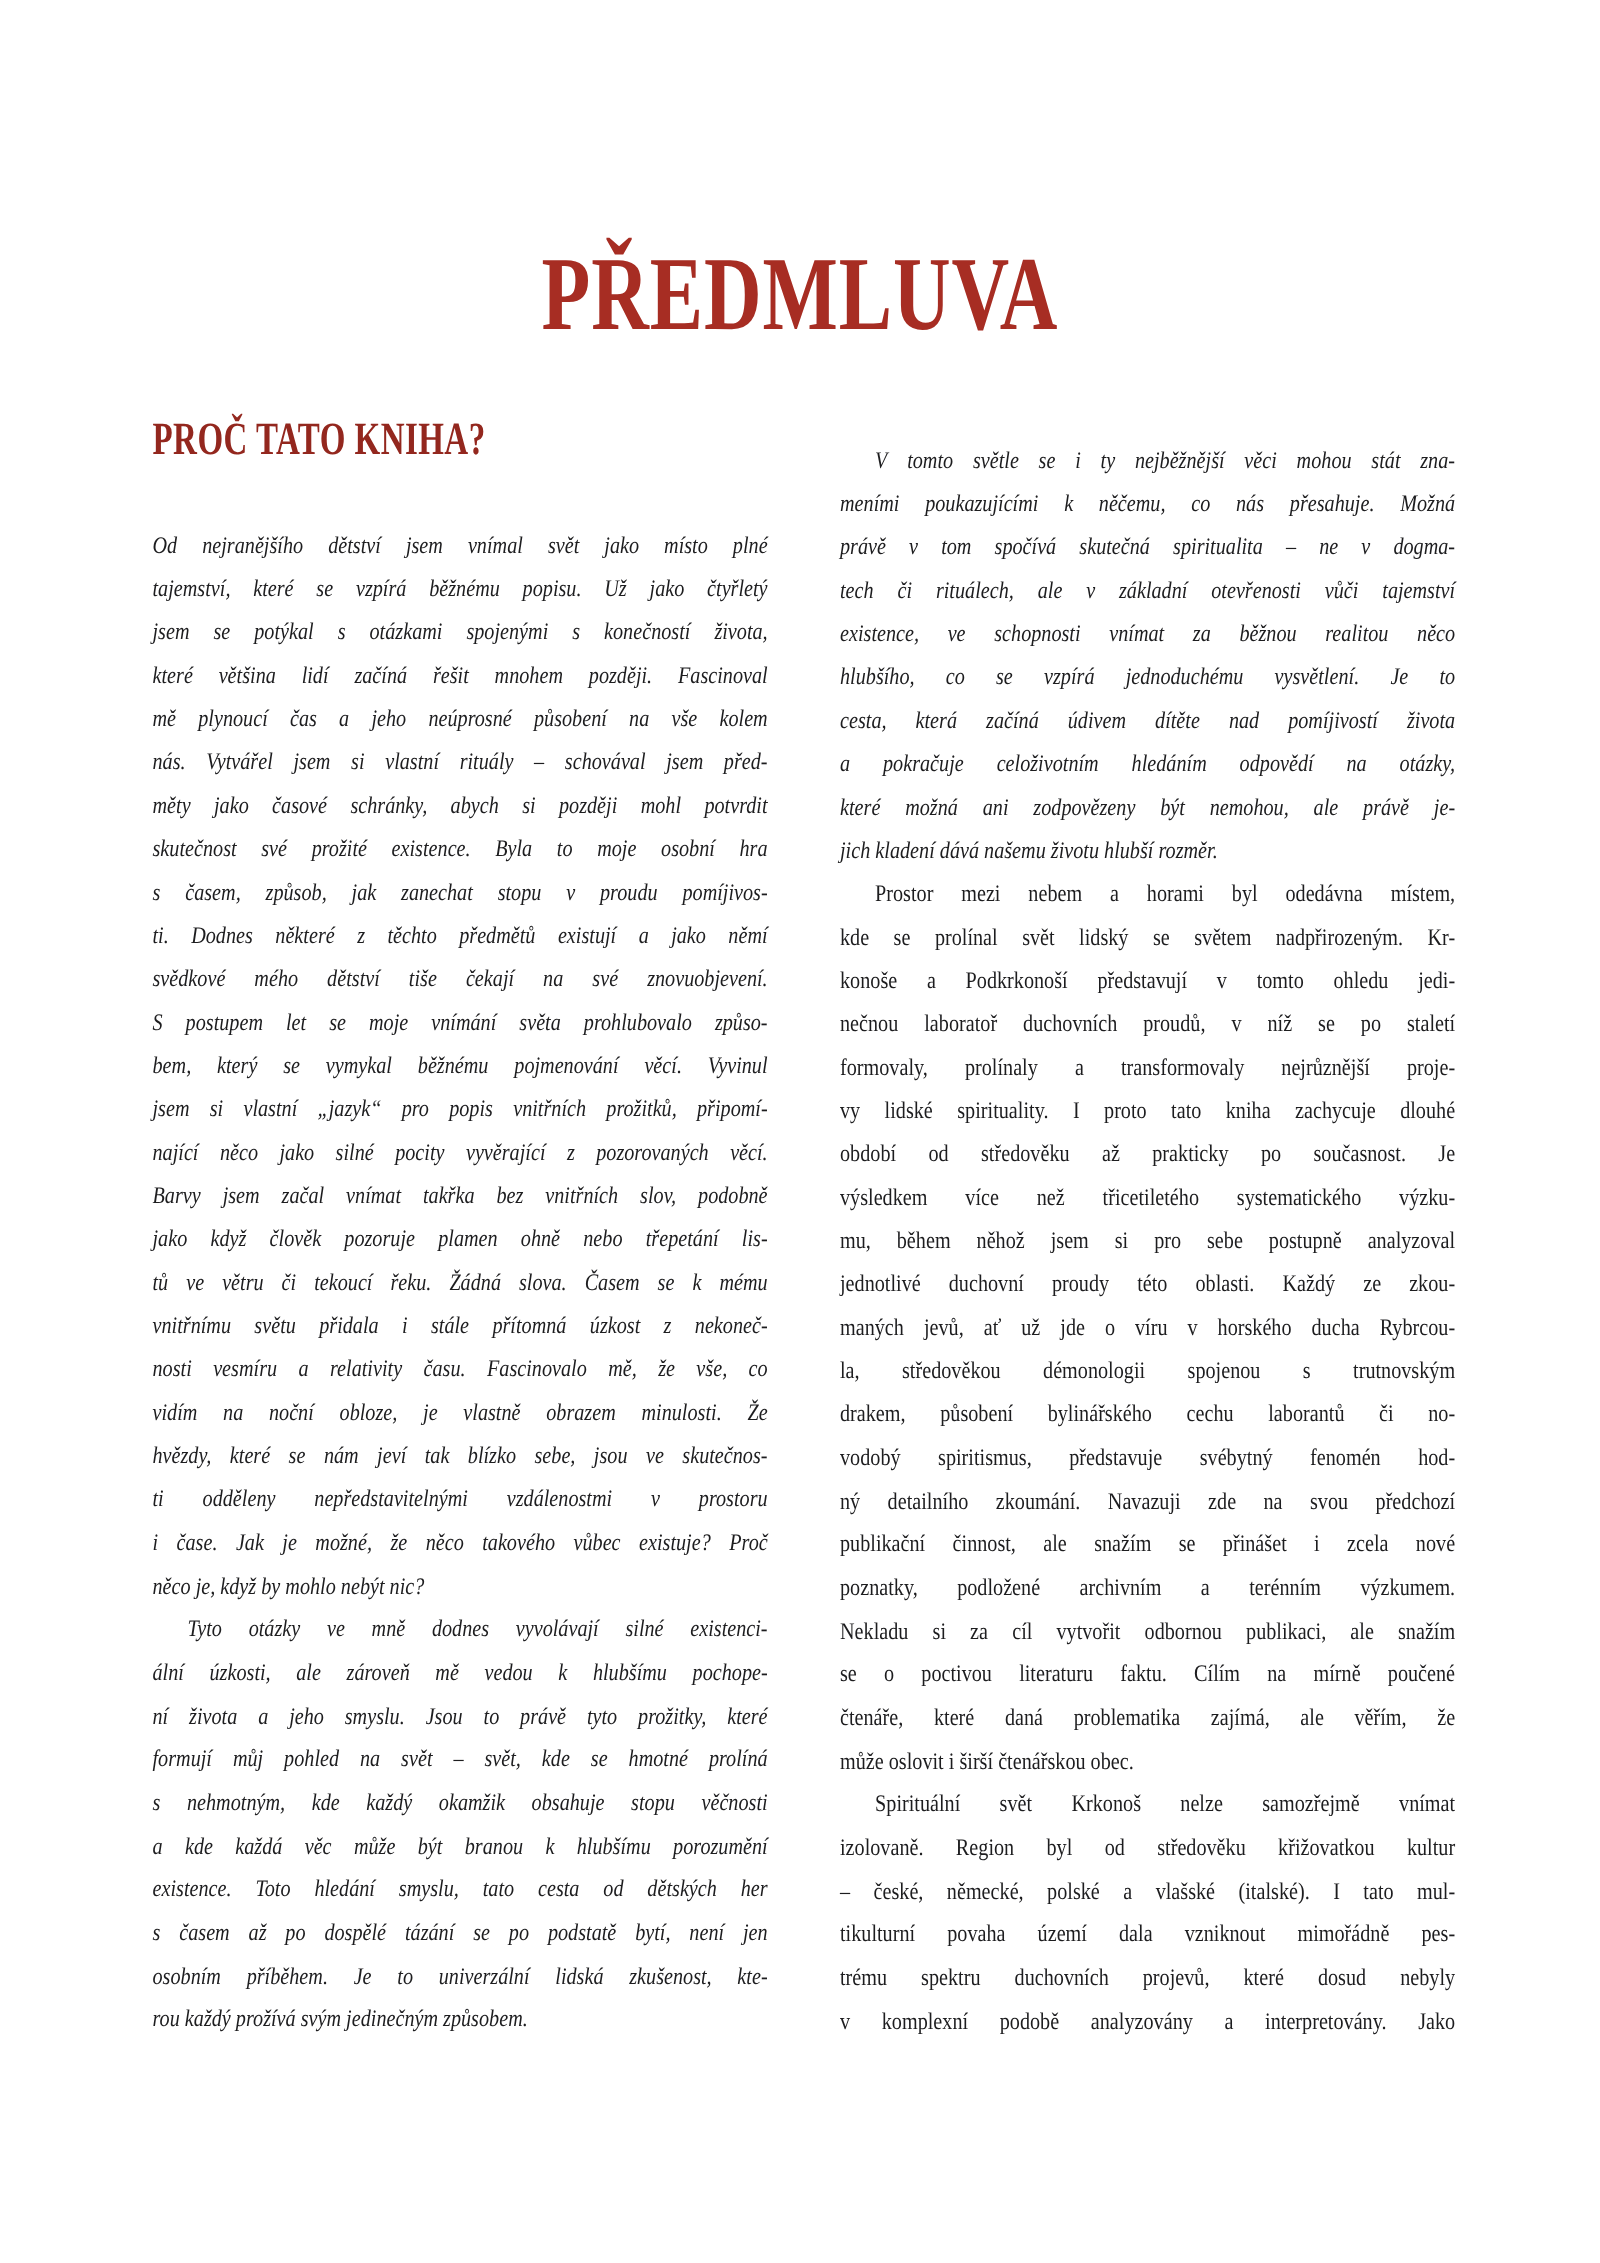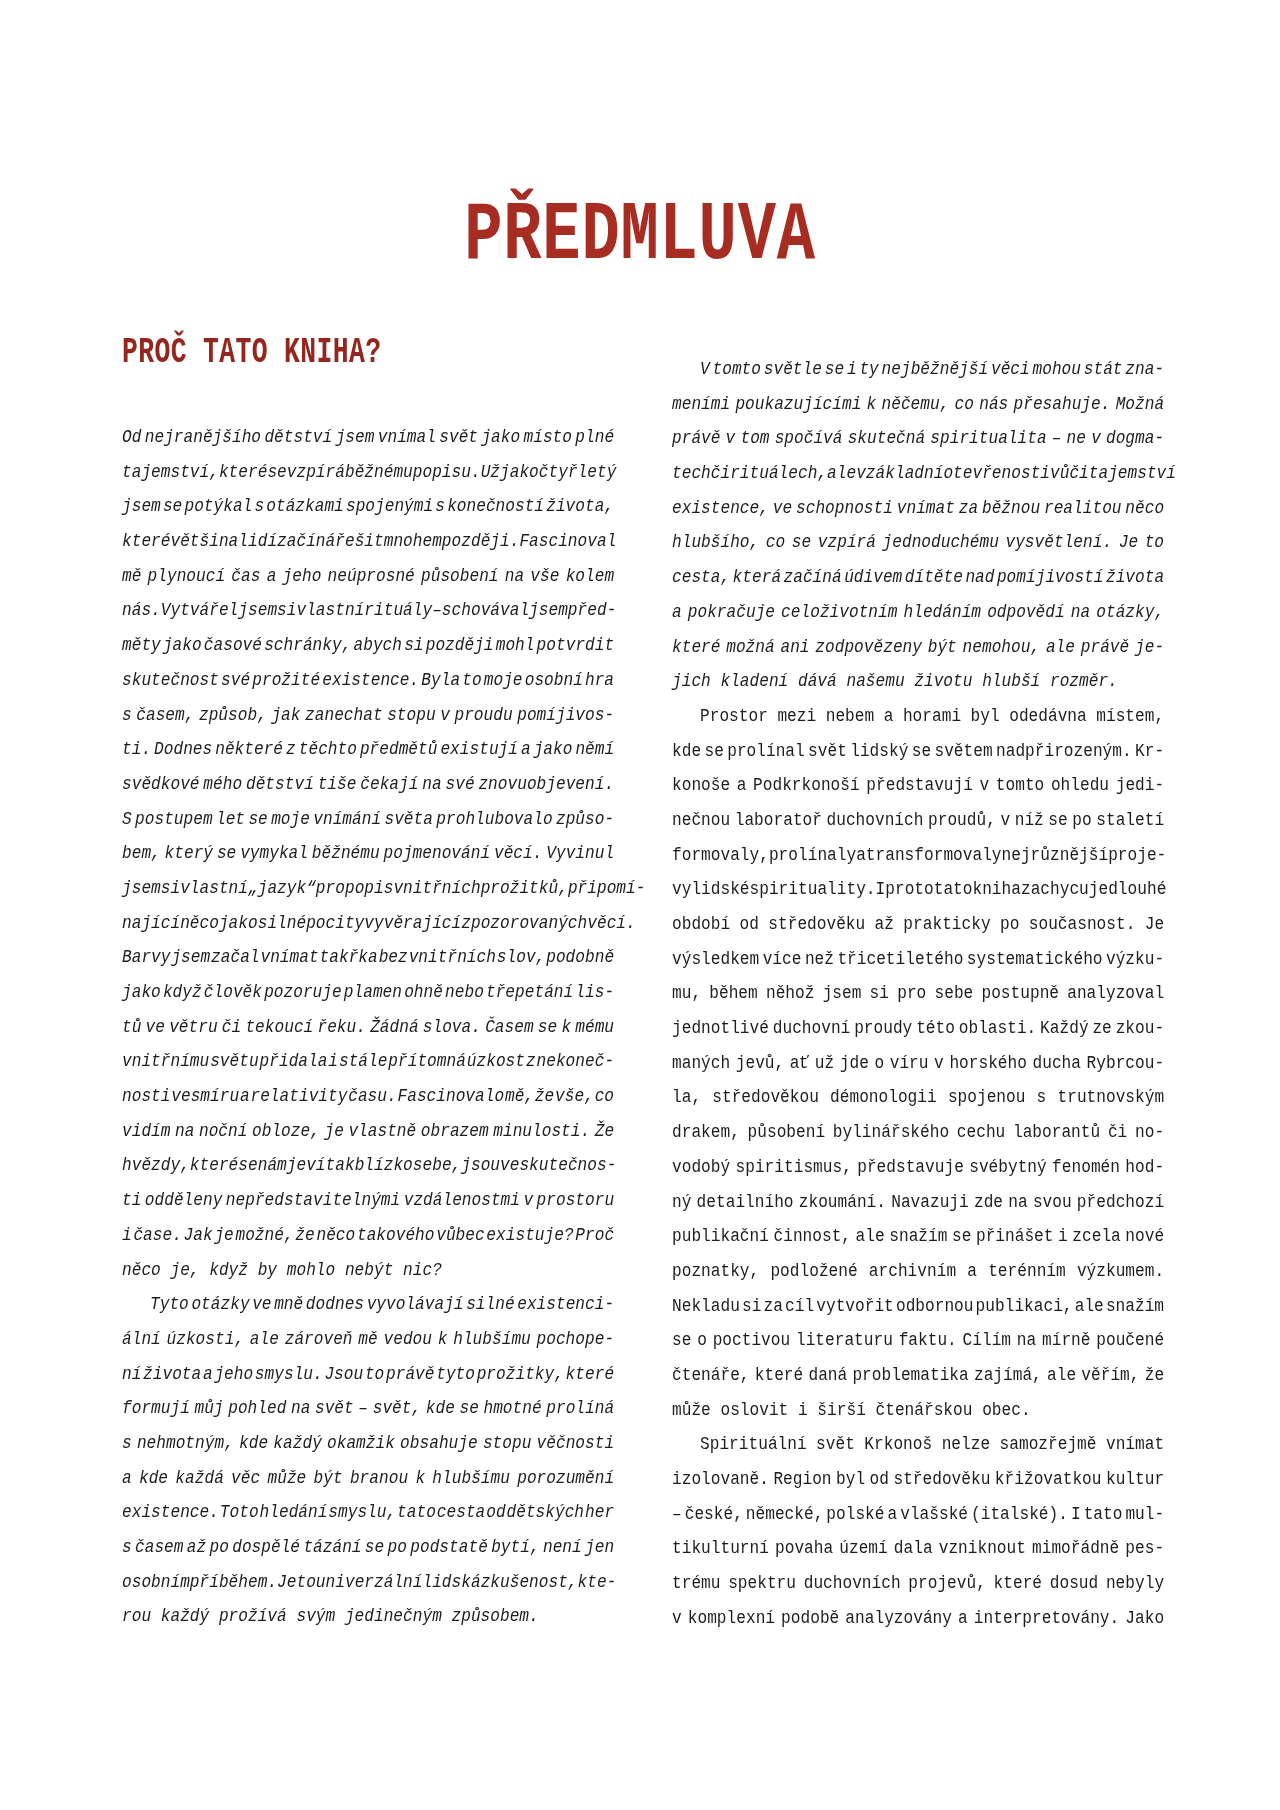--- a/index.html
+++ b/index.html
@@ -6,21 +6,21 @@
     margin: 0;
     padding: 0;
     background: #ffffff;
   }
   #page {
     position: relative;
     width: 1280px;
     height: 1810px;
     background: #ffffff;
     overflow: hidden;
-    font-family: Liberation Mono, monospace;
+    font-family: Liberation Serif, serif;
     color: #1d1d1f;
   }
   .book-title {
     position: absolute;
     top: 194px;
     left: 0;
     width: 100%;
     text-align: center;
     font-size: 84px;
     line-height: 84px;

